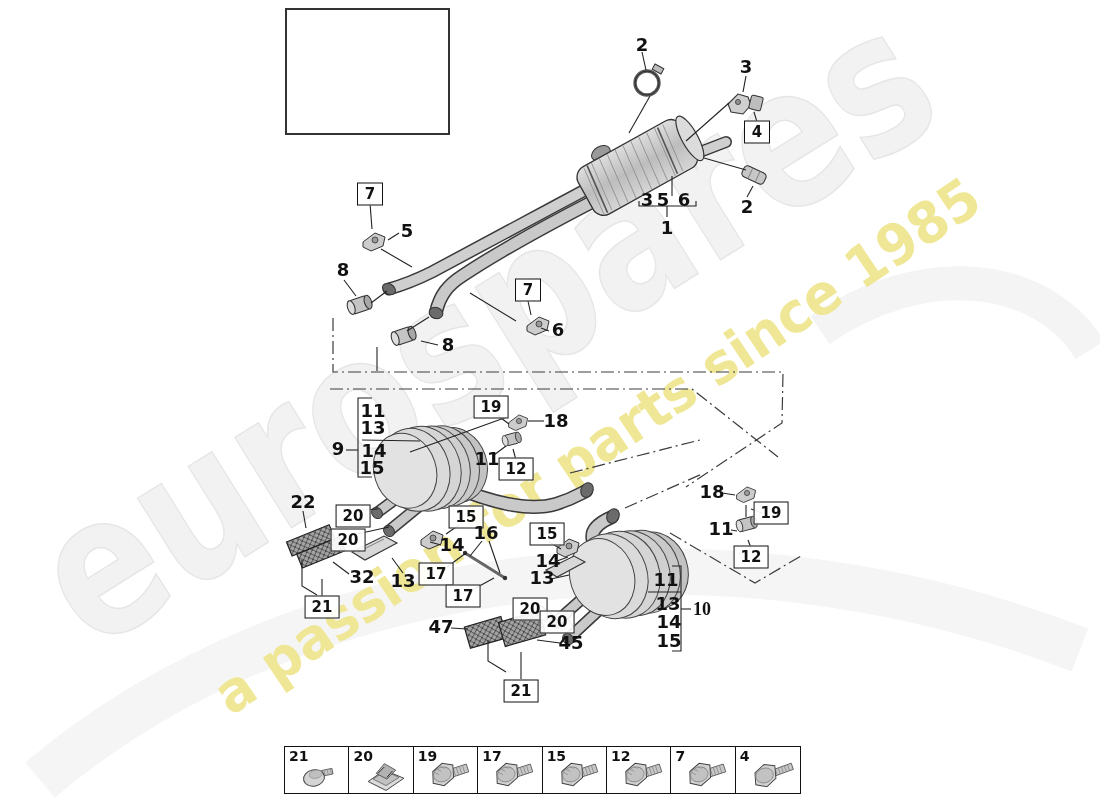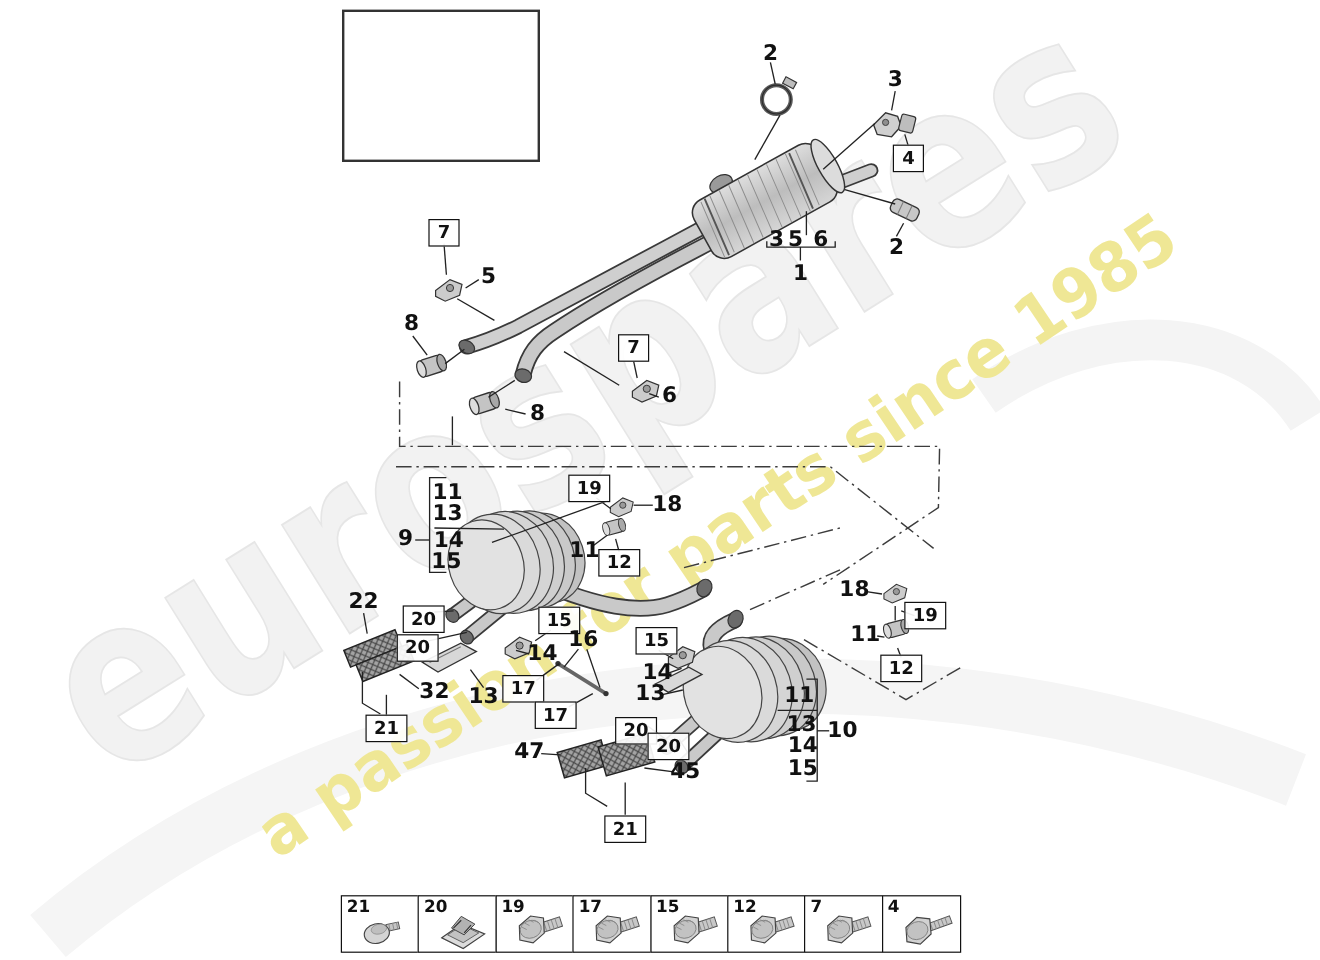--- a/index.html
+++ b/index.html
@@ -336,21 +336,21 @@
       <div class="callout" style="left: 548px; top: 561px;">14</div>
       <div class="callout" style="left: 542px; top: 578px;">13</div>
       <div class="callout" style="left: 712px; top: 492px;">18</div>
       <div class="callout boxed" style="left: 771px; top: 513px;">19</div>
       <div class="callout" style="left: 721px; top: 529px;">11</div>
       <div class="callout boxed" style="left: 751px; top: 557px;">12</div>
       <div class="callout" style="left: 666px; top: 580px;">11</div>
       <div class="callout" style="left: 668px; top: 604px;">13</div>
       <div class="callout" style="left: 669px; top: 622px;">14</div>
       <div class="callout" style="left: 669px; top: 641px;">15</div>
-      <div class="callout" style="left: 702px; top: 609px;">10</div>
+      <div class="callout" style="left: 702px; top: 609px; font-family: Liberation Serif, serif;">10</div>
       <div class="callout" style="left: 441px; top: 627px;">47</div>
       <div class="callout" style="left: 571px; top: 643px;">45</div>
       <div class="callout boxed" style="left: 530px; top: 609px;">20</div>
       <div class="callout boxed" style="left: 557px; top: 622px;">20</div>
       <div class="callout boxed" style="left: 521px; top: 691px;">21</div>
     </div>
 <div id="legend">
       <div class="lcell">
         <span class="lnum">21</span>
         <svg viewBox="0 0 64 44" class="licon">

